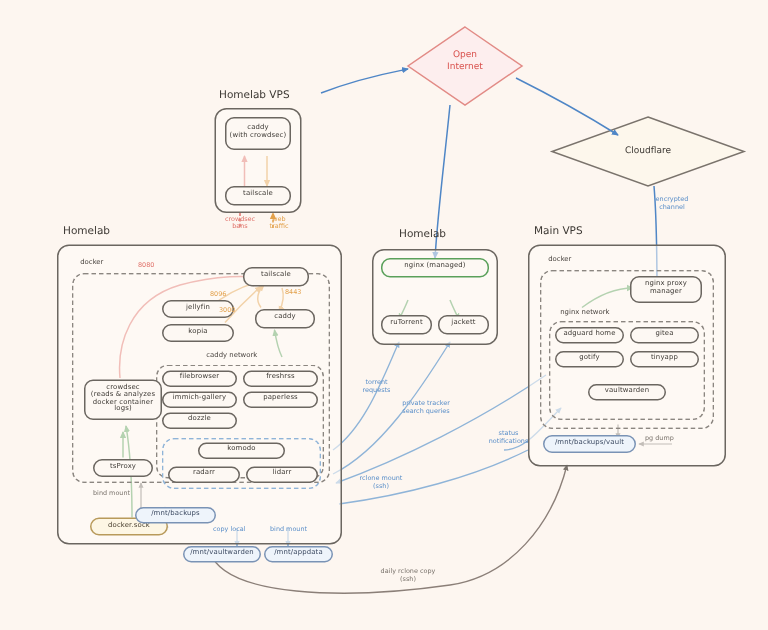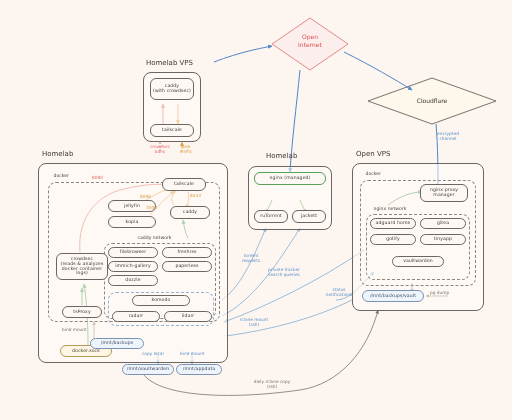--- a/index.html
+++ b/index.html
@@ -237,21 +237,21 @@
   <div class="node green" style="left:254px;top:172px;width:72px;height:13px;">
     <span>nginx (managed)</span>
   </div>
   <div class="node" style="left:254px;top:210px;width:34px;height:13px;">
     <span>ruTorrent</span>
   </div>
   <div class="node" style="left:292px;top:210px;width:34px;height:13px;">
     <span>jackett</span>
   </div>
 
-  <div class="host-label" style="left:356px;top:150px;">Open VPS</div>
+  <div class="host-label" style="left:356px;top:150px;">Main VPS</div>
   <div class="grp solid" style="left:352px;top:163px;width:132px;height:148px;"></div>
   <div class="grp dashed" style="left:360px;top:180px;width:116px;height:106px;"></div>
   <div class="grp-label" style="left:364px;top:171px;">docker</div>
 
   <div class="node" style="left:420px;top:184px;width:48px;height:18px;">
     <span style="white-space:pre-line;">nginx proxy
 manager</span>
   </div>
 
   <div class="grp dashed" style="left:366px;top:214px;width:104px;height:66px;"></div>

